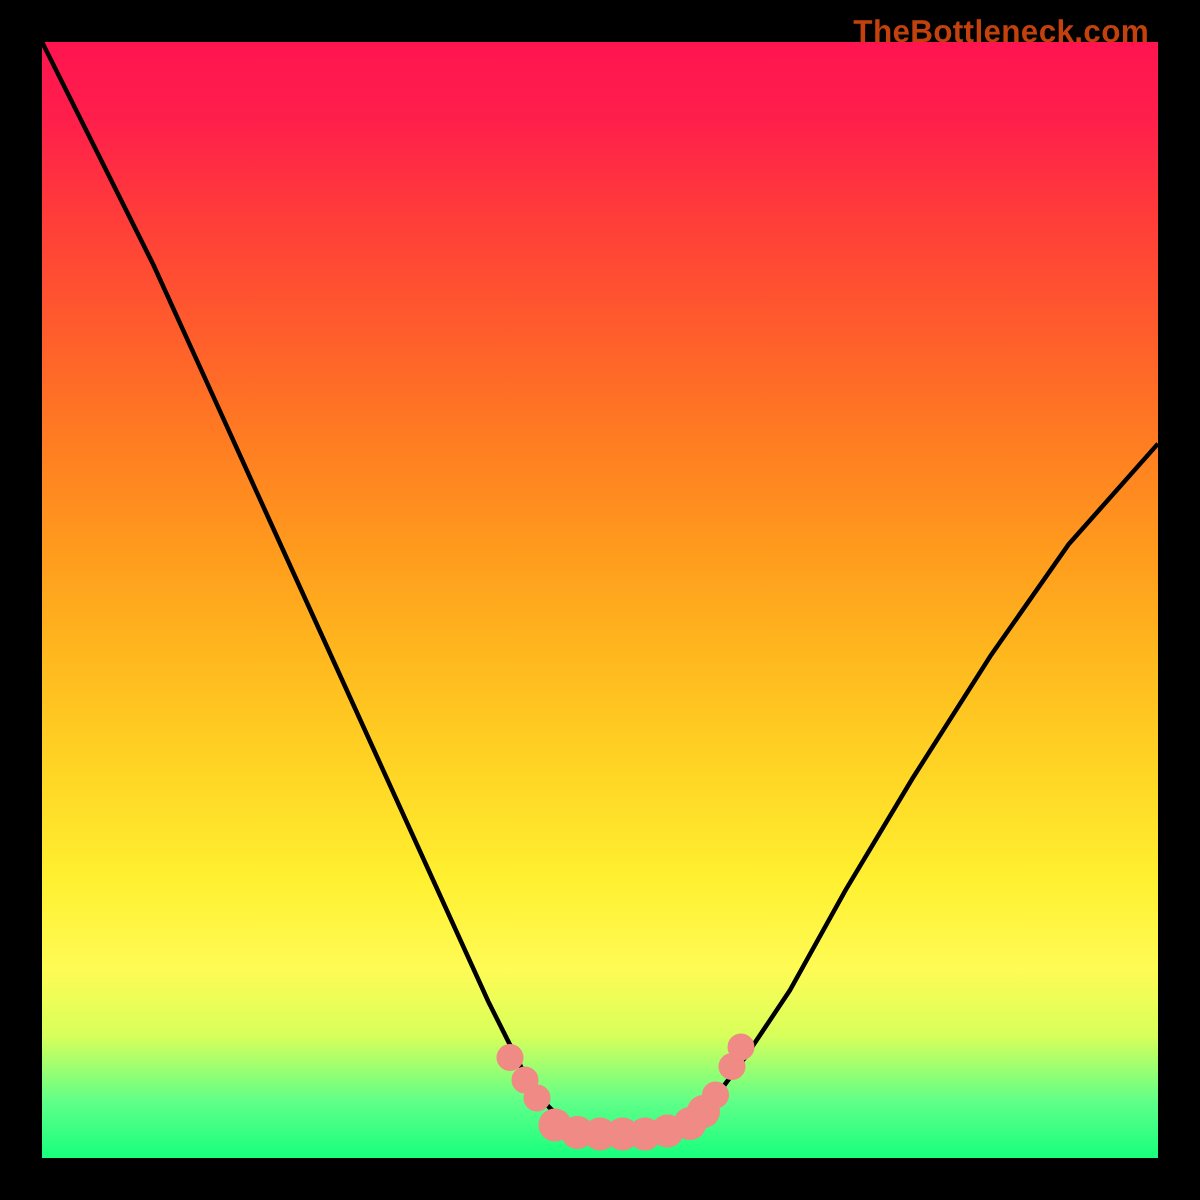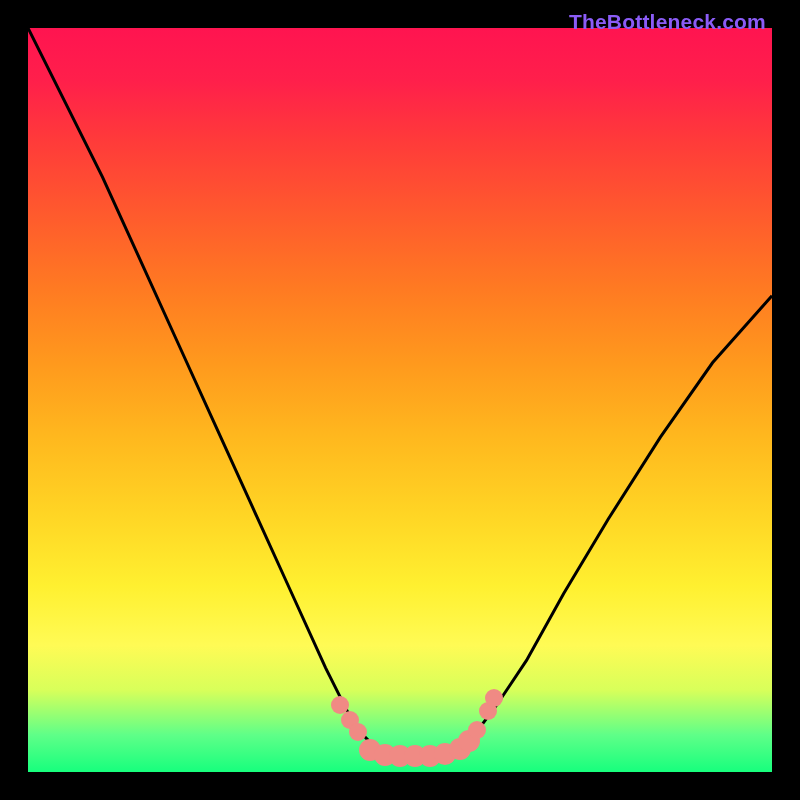--- a/index.html
+++ b/index.html
@@ -2,21 +2,21 @@
 <html><head>
 <meta charset="utf-8">
 <style>
 html,body{margin:0;padding:0;width:800px;height:800px;overflow:hidden;background:#000}
 .frame{position:relative;width:800px;height:800px;background:#000}
 .plot{position:absolute;left:28px;top:28px;width:744px;height:744px;
   background:linear-gradient(to bottom,
     #ff1450 0%, #ff1f4b 7%, #ff3a3a 15%, #ff5a2d 25%, #ff7a22 35%,
     #ff991d 45%, #ffb81e 55%, #ffd424 65%, #fff030 75%, #fffb55 83%,
     #d8ff5a 89%, #5fff88 95%, #17ff7d 100%)}
-.attr{position:absolute;top:10px;right:34px;font:600 21px Arial,Helvetica,sans-serif;color:#8b5cf6;letter-spacing:.2px}
+.attr{position:absolute;top:10px;right:34px;font:600 21px Arial,Helvetica,sans-serif;color:#c2410c;letter-spacing:.2px}
 svg.curve{position:absolute;left:28px;top:28px;width:744px;height:744px}
 .dot{position:absolute;border-radius:50%;background:#f08a84;width:22px;height:22px;margin:-11px 0 0 -11px}
 .dot.sm{width:18px;height:18px;margin:-9px 0 0 -9px}
 </style>
 </head>
 <body>
 <div class="frame">
   <div class="plot"></div>
 
   <svg class="curve" viewBox="0 0 744 744">

